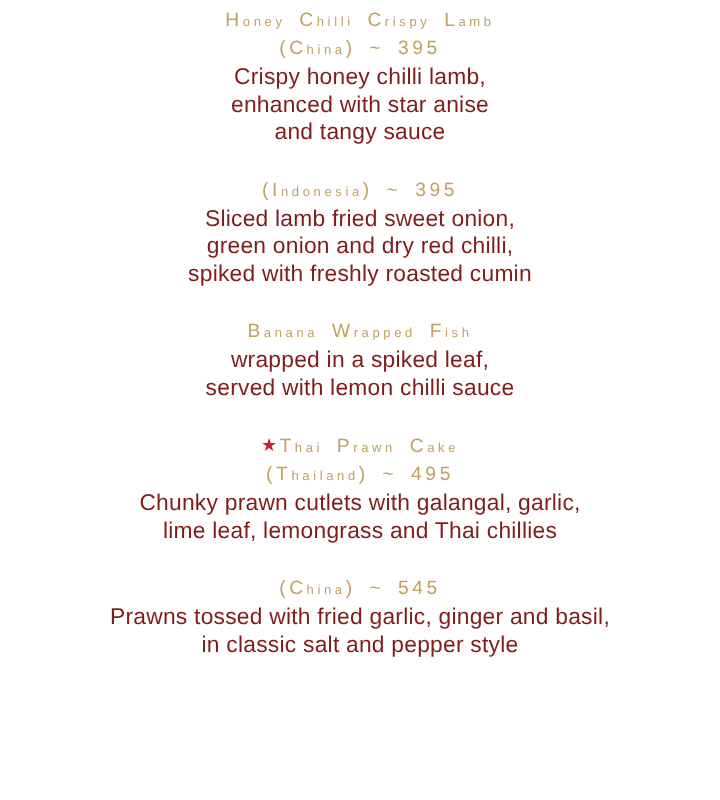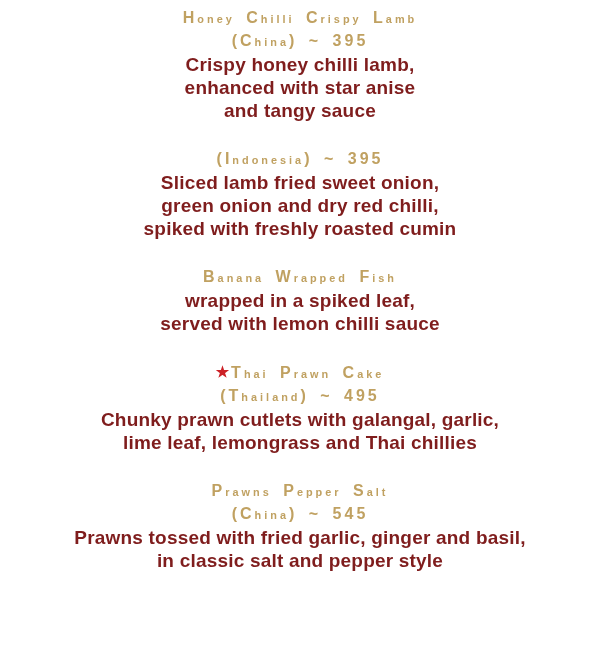--- a/index.html
+++ b/index.html
@@ -14,21 +14,20 @@
     overflow: hidden;
   }
   .menu {
     box-sizing: border-box;
     width: 600px;
     padding-top: 7px;
     text-align: center;
   }
   .menu-item {
     margin-bottom: 26px;
-    font-weight: bold;
   }
   .dish-name, .dish-origin {
     color: #c0a161;
     font-size: 16px;
     line-height: 22px;
     letter-spacing: 3px;
     word-spacing: 4px;
     white-space: nowrap;
   }
   .goldline .lc {
@@ -84,21 +83,20 @@
   <section class="menu-item">
     <div class="dish-name"><span class="star">★</span><span class="goldline">T<span class="lc">h</span><span class="lc">a</span><span class="lc">i</span> P<span class="lc">r</span><span class="lc">a</span><span class="lc">w</span><span class="lc">n</span> C<span class="lc">a</span><span class="lc">k</span><span class="lc">e</span></span></div>
     <div class="dish-origin"><span class="goldline">(T<span class="lc">h</span><span class="lc">a</span><span class="lc">i</span><span class="lc">l</span><span class="lc">a</span><span class="lc">n</span><span class="lc">d</span>) ~ 495</span></div>
     <div class="dish-desc">
       <div class="dish-desc-line">Chunky prawn cutlets with galangal, garlic,</div>
       <div class="dish-desc-line">lime leaf, lemongrass and Thai chillies</div>
     </div>
   </section>
 
   <section class="menu-item">
-    <div class="dish-name"><span class="goldline">P<span class="lc">r</span><span class="lc">a</span><span class="lc">w</span><span class="lc">n</span><span class="lc">s</span> P<span class="lc">e</span><span class="lc">p</span><span class="lc">p</span><span class="lc">e</span><span class="lc">r</span> S<span class="lc">a</span><span class="lc">l</span><span class="lc">t</span></span></div>
     <div class="dish-origin"><span class="goldline">(C<span class="lc">h</span><span class="lc">i</span><span class="lc">n</span><span class="lc">a</span>) ~ 545</span></div>
     <div class="dish-desc">
       <div class="dish-desc-line">Prawns tossed with fried garlic, ginger and basil,</div>
       <div class="dish-desc-line">in classic salt and pepper style</div>
     </div>
   </section>
 
 </div>
 
 </body></html>

